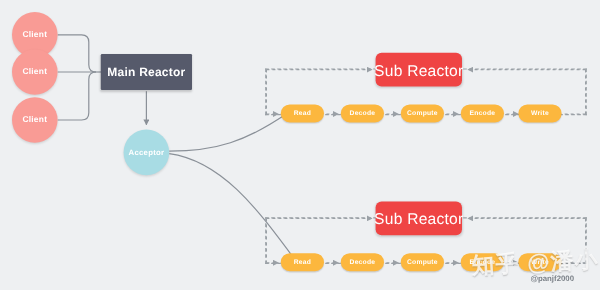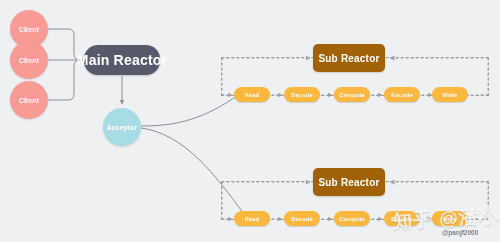--- a/index.html
+++ b/index.html
@@ -57,34 +57,34 @@
     border-radius: 50%;
     background: #a8dce4;
     font-size: 6.5px;
     font-weight: bold;
     box-shadow: 0 1px 2px rgba(0,0,0,.13);
   }
 
   .main-reactor {
     width: 76px;
     height: 30px;
-    border-radius: 14px;
+    border-radius: 1px;
     background: #565a6b;
-    font-size: 14px;
+    font-size: 10px;
     font-weight: bold;
     box-shadow: 0 1px 2px rgba(0,0,0,.18);
   }
 
   .sub-reactor {
     width: 72px;
     height: 28px;
     border-radius: 5px;
-    background: #a16207;
-    font-size: 10px;
-    font-weight: bold;
+    background: #ef4444;
+    font-size: 13px;
+    font-weight: normal;
     box-shadow: 0 1px 2px rgba(0,0,0,.15);
   }
 
   .stage {
     width: 36px;
     height: 15px;
     border-radius: 7.5px;
     background: #fcb73e;
     font-size: 5.6px;
     font-weight: bold;

